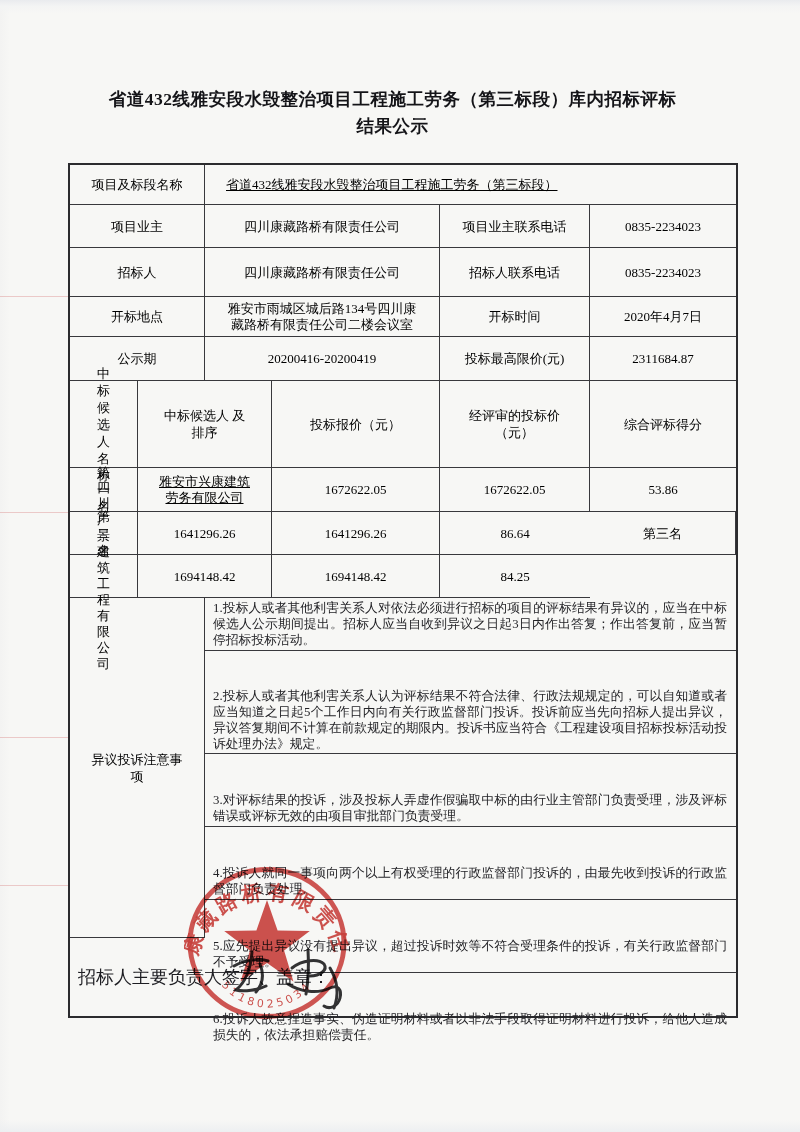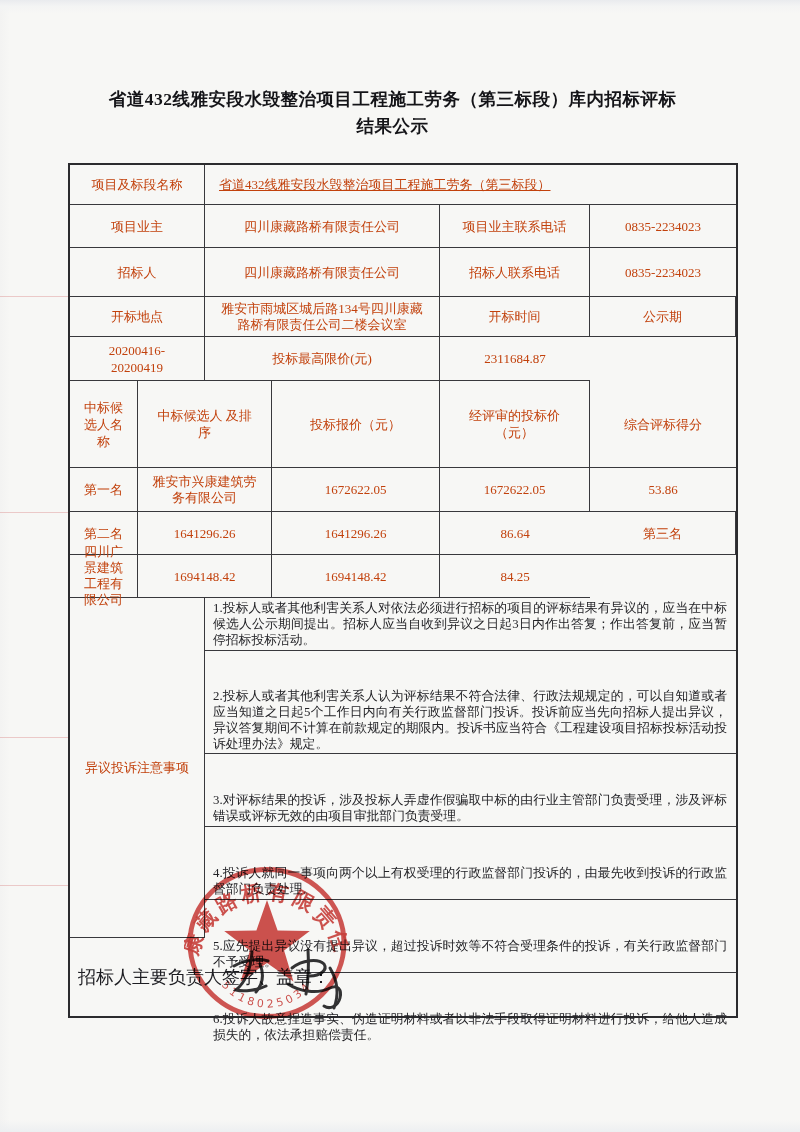--- a/index.html
+++ b/index.html
@@ -25,21 +25,21 @@
     font-size:13px;
   }
   .sec{display:grid;}
   .secA{grid-template-columns:135px 235px 150px 146px;grid-template-rows:40px 43px 49px 40px 44px;}
   .secB{grid-template-columns:68px 134px 168px 150px 146px;grid-template-rows:87px 44px 43px 43px;}
   .secC{grid-template-columns:135px 531px;grid-template-rows:340px;}
   .secD{grid-template-columns:666px;grid-template-rows:78px;}
   .cell{
     box-sizing:border-box;border-right:1.4px solid #38383c;border-bottom:1.4px solid #38383c;
     display:flex;align-items:center;justify-content:center;text-align:center;
-    padding:2px 14px;line-height:17px;color:#c2410c;
+    padding:2px 21px;line-height:17px;color:#000000;
   }
   .cell.lastcol{border-right:none;}
   .cell.left{justify-content:flex-start;text-align:left;text-decoration:underline;}
   .notes-stack{display:flex;flex-direction:column;box-sizing:border-box;gap:36px;}
   .note{
     box-sizing:border-box;border-bottom:1.4px solid #38383c;
     display:flex;align-items:center;
     padding:2px 9px 2px 8px;font-size:12.8px;line-height:16px;
     text-align:justify;color:#232327;
   }
@@ -81,36 +81,37 @@
     <div class="cell lastcol">0835-2234023</div>
 
     <div class="cell">招标人</div>
     <div class="cell">四川康藏路桥有限责任公司</div>
     <div class="cell">招标人联系电话</div>
     <div class="cell lastcol">0835-2234023</div>
 
     <div class="cell">开标地点</div>
     <div class="cell" style="line-height:16px;">雅安市雨城区城后路134号四川康藏路桥有限责任公司二楼会议室</div>
     <div class="cell">开标时间</div>
+    <div class="cell lastcol">2020年4月7日</div>
 
     <div class="cell">公示期</div>
     <div class="cell">20200416-20200419</div>
     <div class="cell">投标最高限价(元)</div>
     <div class="cell lastcol">2311684.87</div>
   </div>
 
   <div class="sec secB">
     <div class="cell">中标候选人名称</div>
     <div class="cell">中标候选人 及排序</div>
     <div class="cell">投标报价（元）</div>
     <div class="cell">经评审的投标价（元）</div>
     <div class="cell lastcol">综合评标得分</div>
 
     <div class="cell">第一名</div>
-    <div class="cell" style="line-height:16px;">雅安市兴康建筑劳务有限公司</div>
+    <div class="cell" style="line-height:16px;text-decoration:underline;">雅安市兴康建筑劳务有限公司</div>
     <div class="cell">1672622.05</div>
     <div class="cell">1672622.05</div>
     <div class="cell lastcol">53.86</div>
 
     <div class="cell">第二名</div>
     <div class="cell">1641296.26</div>
     <div class="cell">1641296.26</div>
     <div class="cell lastcol">86.64</div>
 
     <div class="cell">第三名</div>

